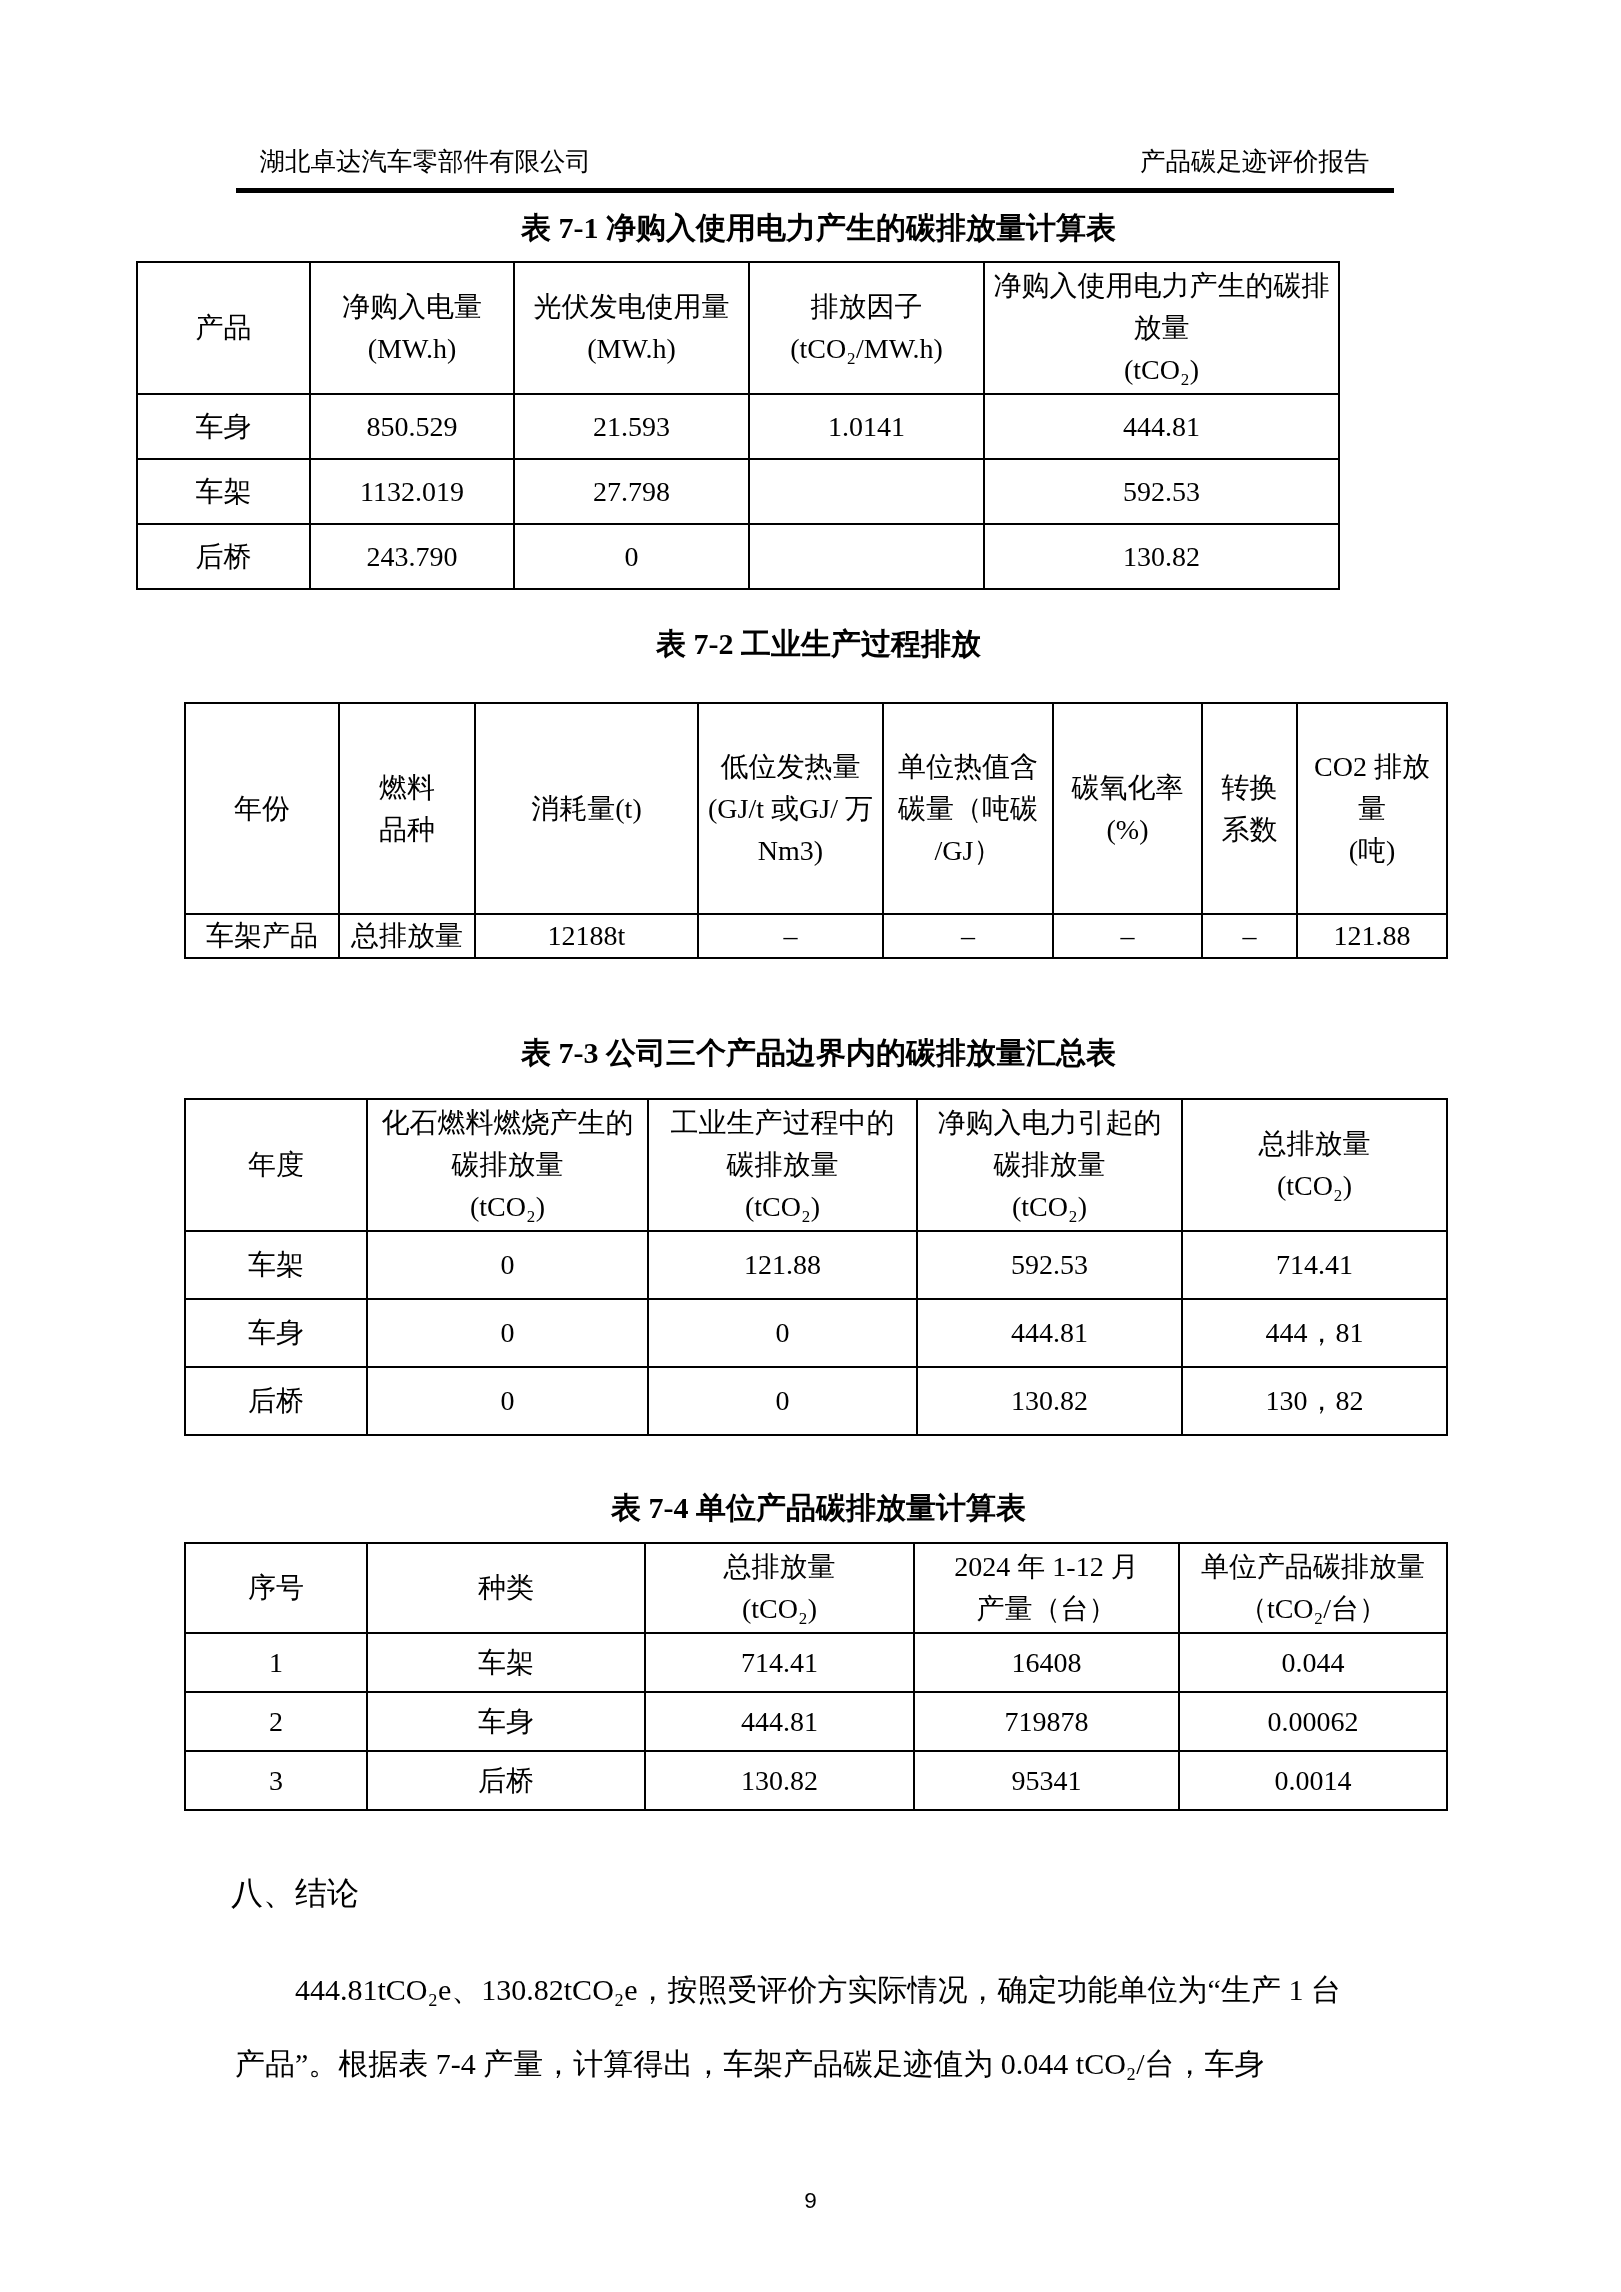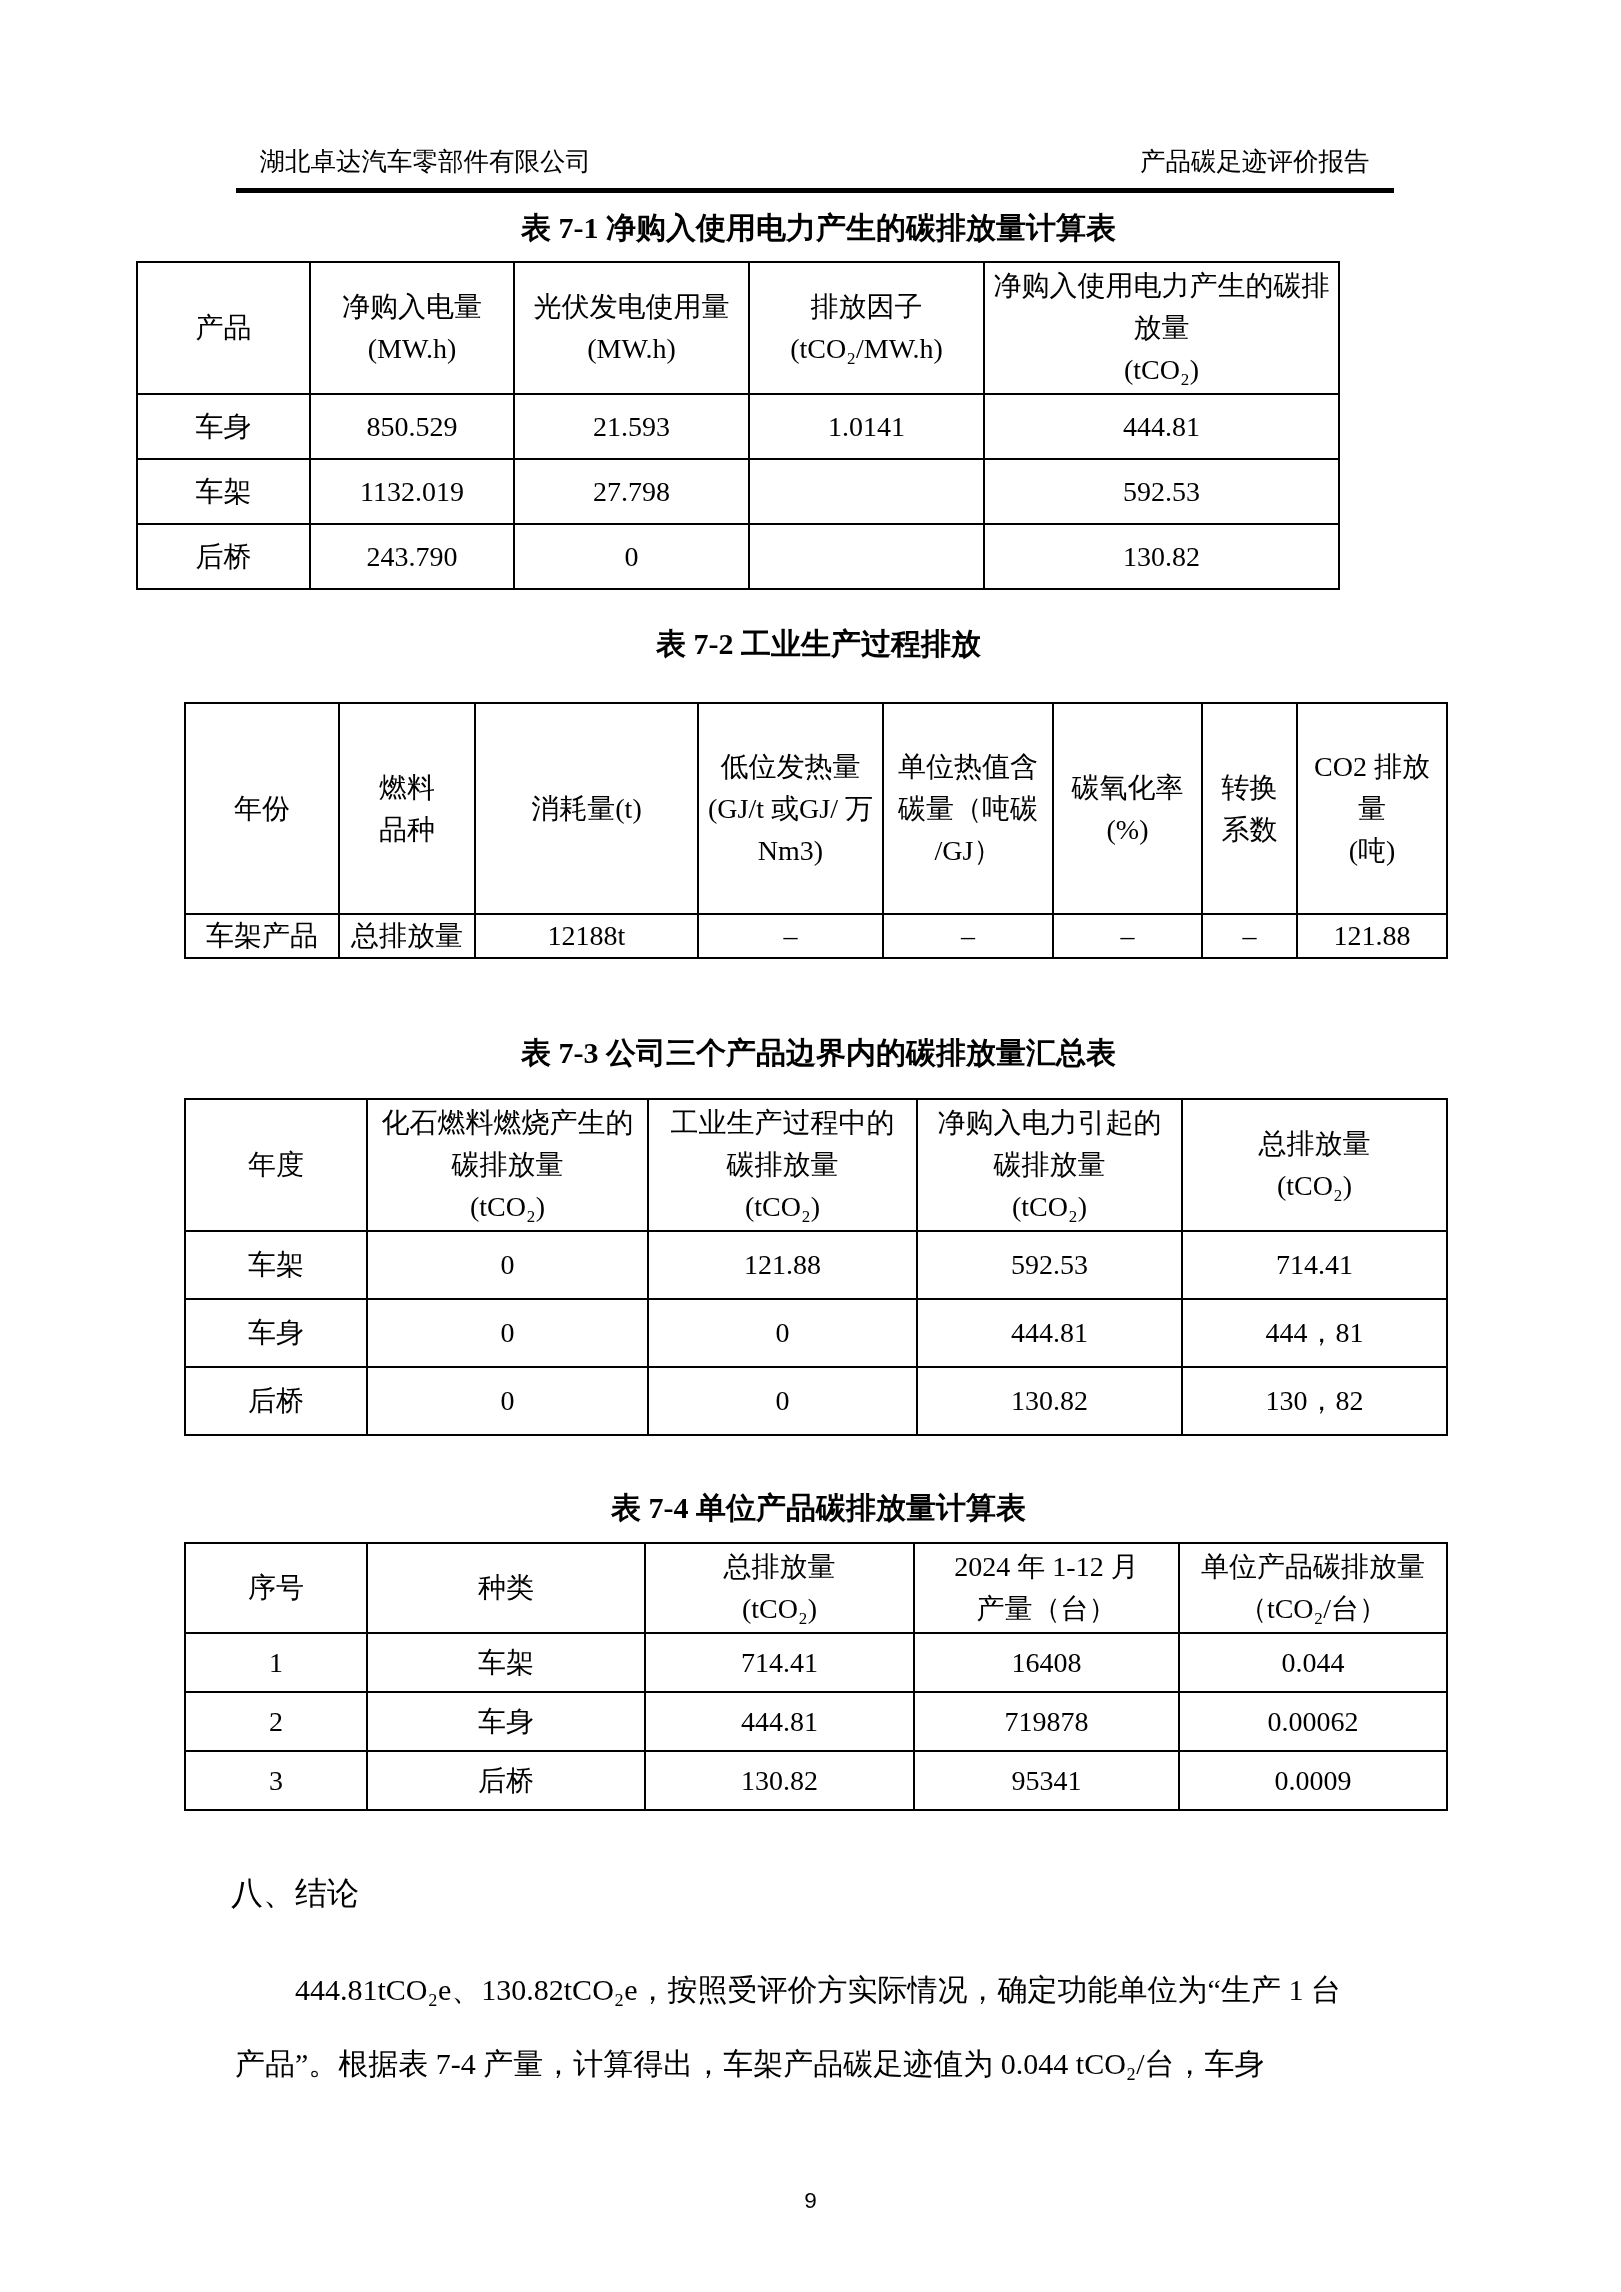--- a/index.html
+++ b/index.html
@@ -293,21 +293,21 @@
           <td>车身</td>
           <td>444.81</td>
           <td>719878</td>
           <td>0.00062</td>
         </tr>
         <tr>
           <td>3</td>
           <td>后桥</td>
           <td>130.82</td>
           <td>95341</td>
-          <td>0.0009</td>
+          <td>0.0014</td>
         </tr>
       </tbody>
   </table>
 
   <div class="concl-heading">八、结论</div>
   <div class="concl-para">
     <div class="pline">444.81tCO₂e、130.82tCO₂e，按照受评价方实际情况，确定功能单位为“生产 1 台</div>
     <div class="pline">产品”。根据表 7-4 产量，计算得出，车架产品碳足迹值为 0.044 tCO₂/台，车身</div>
   </div>
 

